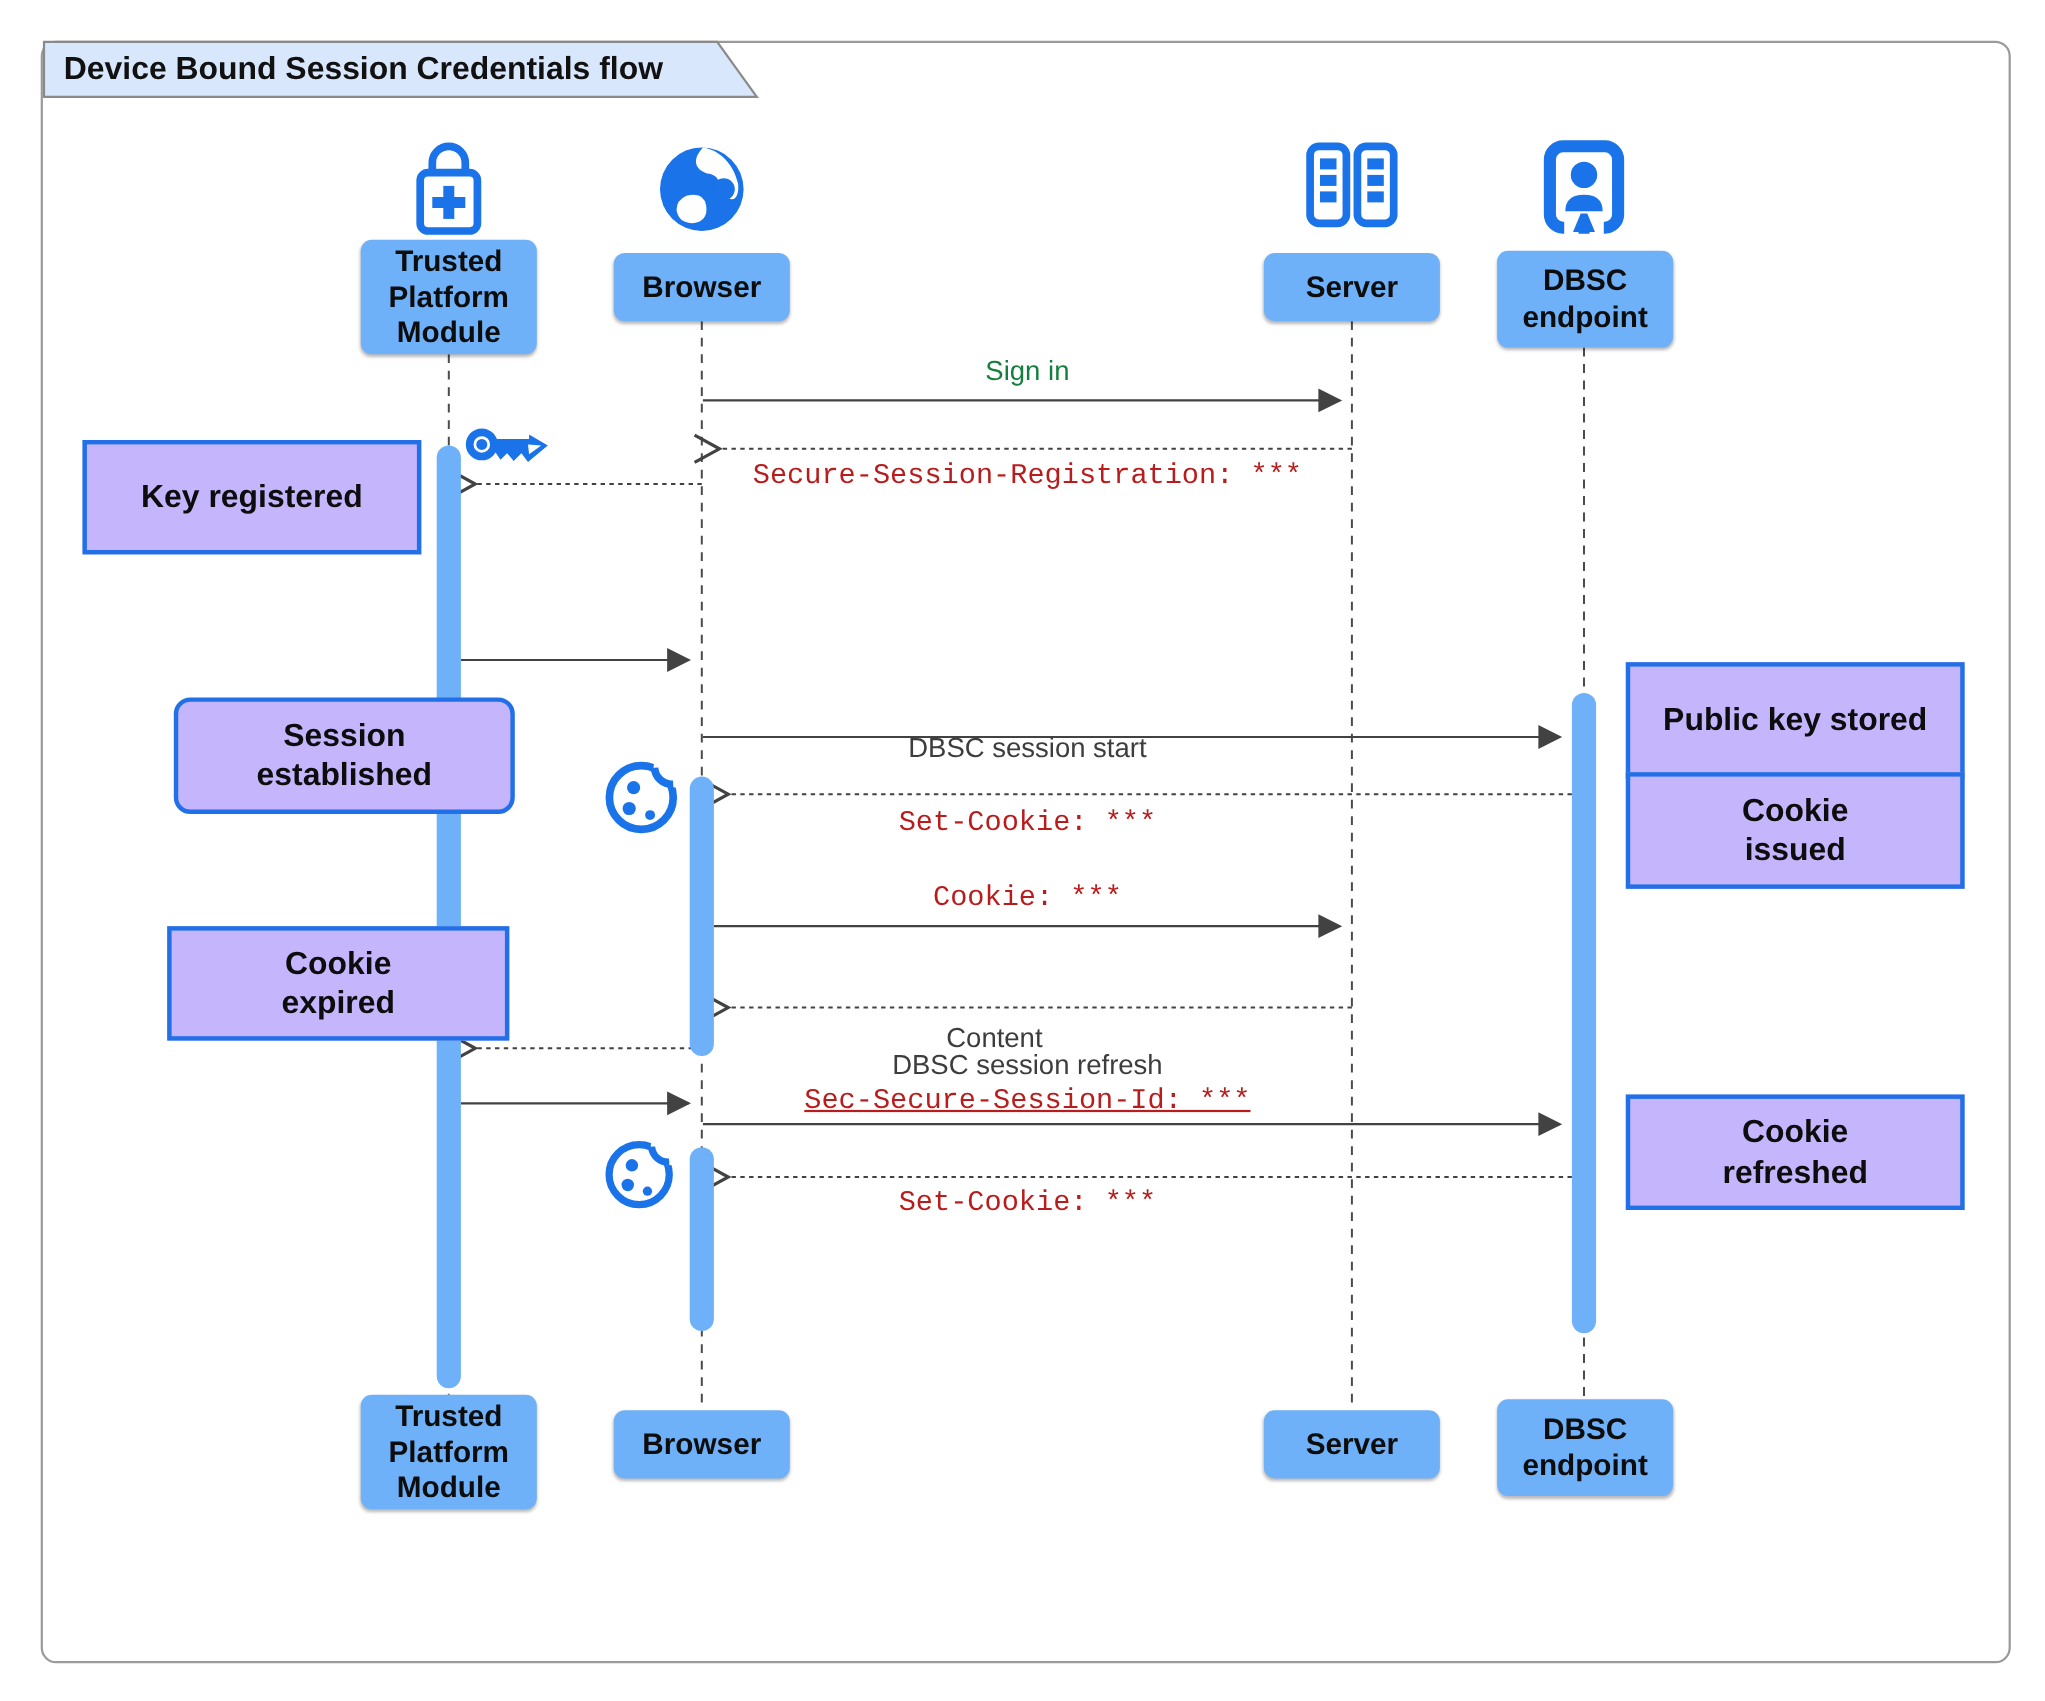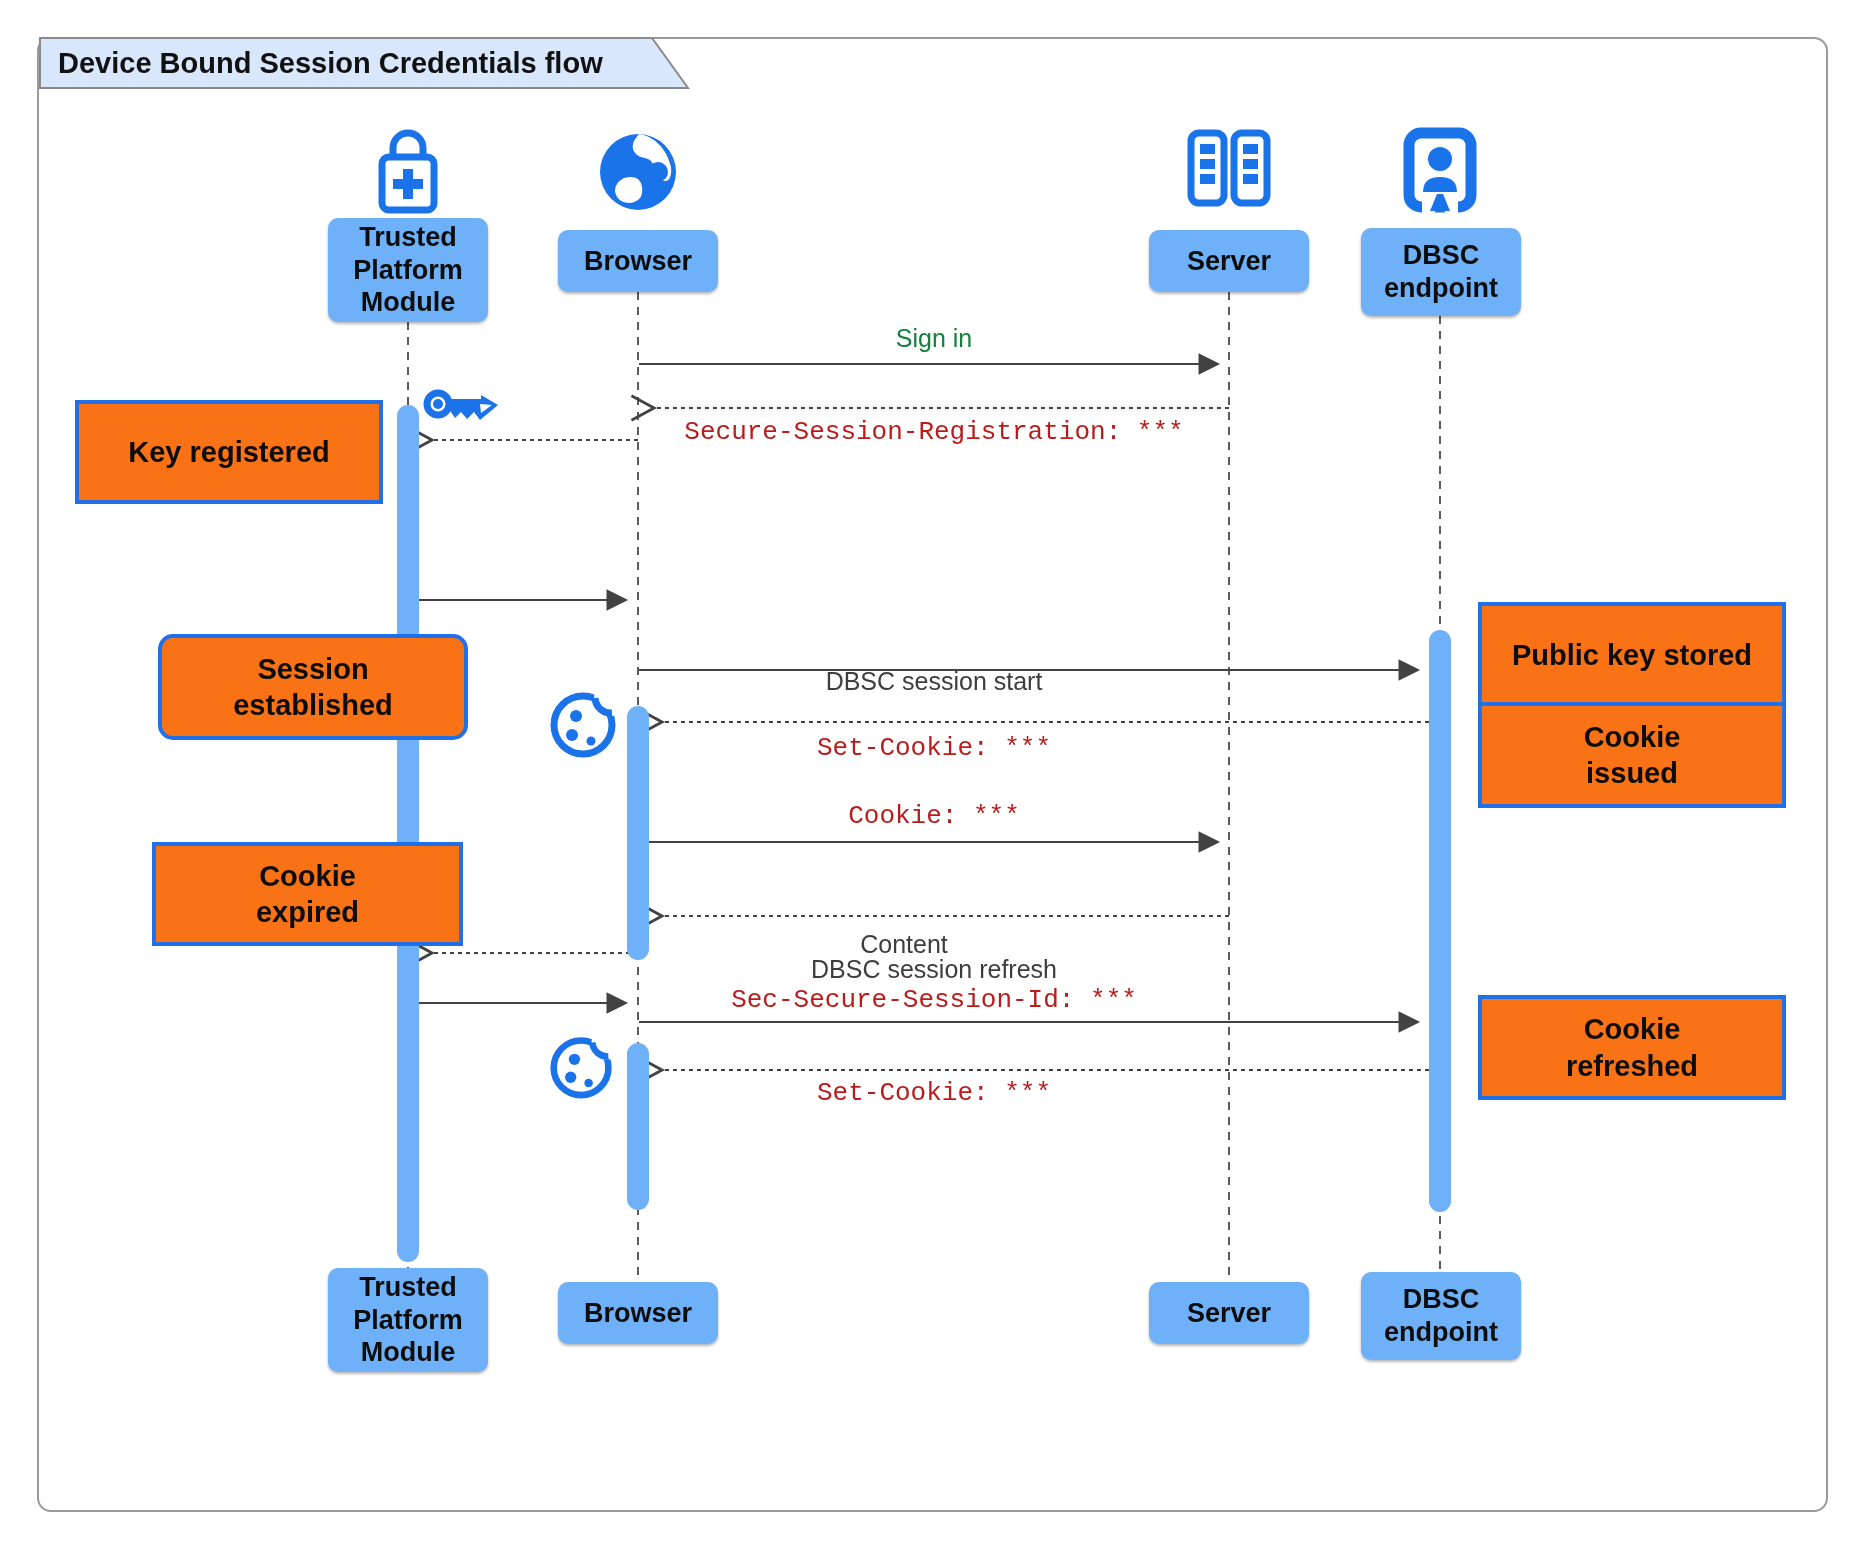--- a/index.html
+++ b/index.html
@@ -10,21 +10,21 @@
   .title-tab-svg{left:38px;top:37px;}
   .diagram-title{left:58px;top:42px;width:600px;height:42px;line-height:42px;
     font-size:29px;font-weight:700;color:#111;white-space:nowrap;}
   
   .actor{background:#6fb1f8;border-radius:10px;display:flex;align-items:center;justify-content:center;
     text-align:center;font-weight:700;font-size:27px;line-height:1.22;color:#0d0d0d;white-space:pre-line;
     box-shadow:0 2px 3px rgba(0,0,0,.28);}
   
   .bar{background:#6fb1f8;border-radius:11px;width:22px;}
   
-  .note{background:#f97316;border:4px solid #2170e8;display:flex;align-items:center;justify-content:center;
+  .note{background:#c4b5fd;border:4px solid #2170e8;display:flex;align-items:center;justify-content:center;
     text-align:center;font-weight:700;font-size:29px;line-height:1.25;color:#0d0d0d;white-space:pre-line;}
   
   .msg{transform:translate(-50%,-50%);white-space:nowrap;text-align:center;}
   .msg.sans{font-size:25px;color:#3d3d3d;}
   .msg.dark{color:#15803d;}
   .msg.mono{font-family:"Liberation Mono","DejaVu Sans Mono",monospace;font-size:26px;color:#b91c1c;}
   svg{display:block;overflow:visible;}
   .connectors{left:0;top:0;pointer-events:none;}
 </style>
 </head>
@@ -166,14 +166,14 @@
 <div class="abs note" style="left:1478px;top:995px;width:300px;height:97px;">Cookie
 refreshed</div>
 
 <div class="abs msg sans dark" style="left:934px;top:338px;">Sign in</div>
 <div class="abs msg mono" style="left:934px;top:432px;">Secure-Session-Registration: ***</div>
 <div class="abs msg sans" style="left:934px;top:645px;margin-top:36px;">DBSC session start</div>
 <div class="abs msg mono" style="left:934px;top:748px;">Set-Cookie: ***</div>
 <div class="abs msg mono" style="left:934px;top:816px;">Cookie: ***</div>
 <div class="abs msg sans" style="left:904px;top:944px;">Content</div>
 <div class="abs msg sans" style="left:934px;top:969px;">DBSC session refresh</div>
-<div class="abs msg mono" style="left:934px;top:1000px;">Sec-Secure-Session-Id: ***</div>
+<div class="abs msg mono" style="left:934px;top:1000px;text-decoration:underline;">Sec-Secure-Session-Id: ***</div>
 <div class="abs msg mono" style="left:934px;top:1093px;">Set-Cookie: ***</div>
 
 </body></html>

